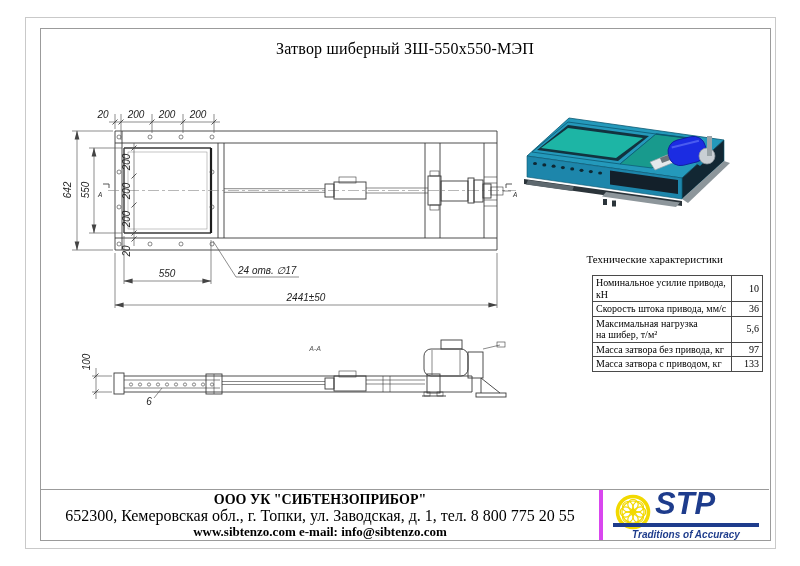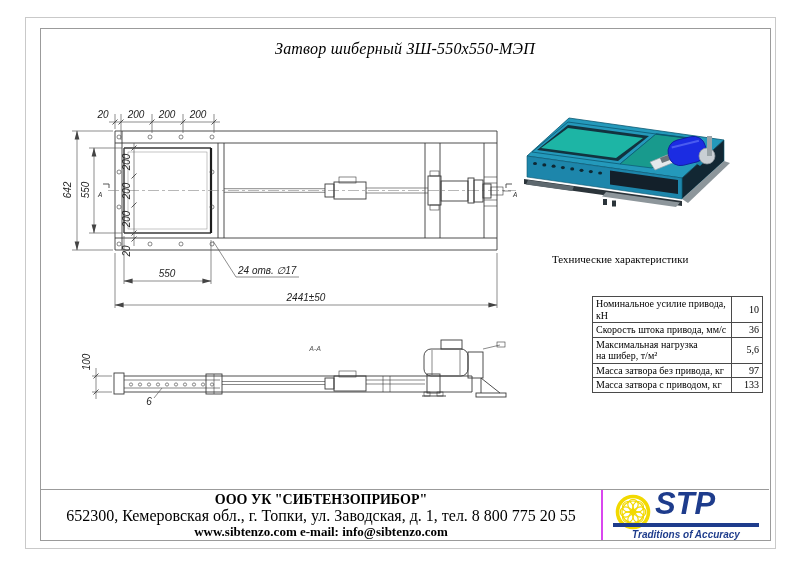--- a/index.html
+++ b/index.html
@@ -3,48 +3,48 @@
 <meta charset="utf-8">
 <style>
   html,body{margin:0;padding:0;background:#fff;}
   .sheet{position:relative;width:800px;height:566px;background:#fff;overflow:hidden;
          font-family:"Liberation Serif",serif;color:#000;}
   .border-outer{position:absolute;left:25px;top:17px;width:749px;height:530px;
                 border:1px solid #c9c9c9;}
   .border-inner{position:absolute;left:40px;top:28px;width:729px;height:511px;
                 border:1px solid #9b9b9b;}
   .title{position:absolute;left:40px;top:40px;width:730px;text-align:center;
-         font-size:16px;letter-spacing:.2px;font-style:italic;}
+         font-size:16px;letter-spacing:.2px;}
   svg{position:absolute;overflow:visible;}
   
   .ln{stroke:#3a3a3a;stroke-width:.9;fill:none;}
   .ln2{stroke:#3a3a3a;stroke-width:.6;fill:none;}
   .thk{stroke:#1d1d1d;stroke-width:2.2;fill:none;}
   .cl{stroke:#888;stroke-width:.6;fill:none;stroke-dasharray:11 3 3 3;}
   .dl{stroke:#5d5d5d;stroke-width:.7;fill:none;}
   .tk{stroke:#444;stroke-width:.9;fill:none;}
   .dim{font-family:"Liberation Sans",sans-serif;font-style:italic;font-size:10px;fill:#222;}
   .dims{font-family:"Liberation Sans",sans-serif;font-style:italic;font-size:7px;fill:#555;}
   .secA{font-family:"Liberation Sans",sans-serif;font-style:italic;font-size:6.5px;fill:#333;}
   
   .specs{position:absolute;left:552px;top:253px;width:171px;}
-  .specs-heading{text-align:left;font-size:11px;margin:0 0 31px 0;}
+  .specs-heading{text-align:right;font-size:11px;margin:0 0 10px 0;}
   table.spec{border-collapse:collapse;width:100%;margin-left:40px;}
   table.spec td{border:1px solid #4a4a4a;font-size:10px;line-height:11.5px;
                 padding:1px 3px;vertical-align:middle;}
   td.lbl{white-space:pre-line;}
   td.val{width:24px;text-align:right;}
   
   .footer{position:absolute;left:41px;top:489px;width:728px;height:50px;display:flex;
           border-top:1px solid #9b9b9b;}
   .footer-text{flex:1;text-align:center;padding-top:1px;}
   .f1{font-size:14px;font-weight:700;line-height:17px;}
   .f2{font-size:16px;font-weight:400;line-height:16px;}
   .f3{font-size:13px;font-weight:700;line-height:16px;}
-  .footer-logo{width:166px;border-left:2px solid #d946ef;position:relative;}
+  .footer-logo{width:166px;border-left:4px solid #d946ef;position:relative;}
   .logo-box{position:absolute;left:10px;top:3px;width:146px;height:44px;}
   .stp{position:absolute;left:42px;top:-7px;font-family:"Liberation Sans",sans-serif;
        font-weight:700;font-style:italic;font-size:31px;color:#1e3c8c;}
   .logo-bar{position:absolute;left:0px;bottom:10px;width:146px;height:4px;background:#1e3c8c;}
   .tagline{position:absolute;left:0px;bottom:-3px;width:146px;text-align:center;
            font-family:"Liberation Sans",sans-serif;font-weight:700;font-style:italic;
            font-size:10px;color:#1e3c8c;}
 </style>
 </head>
 <body>

